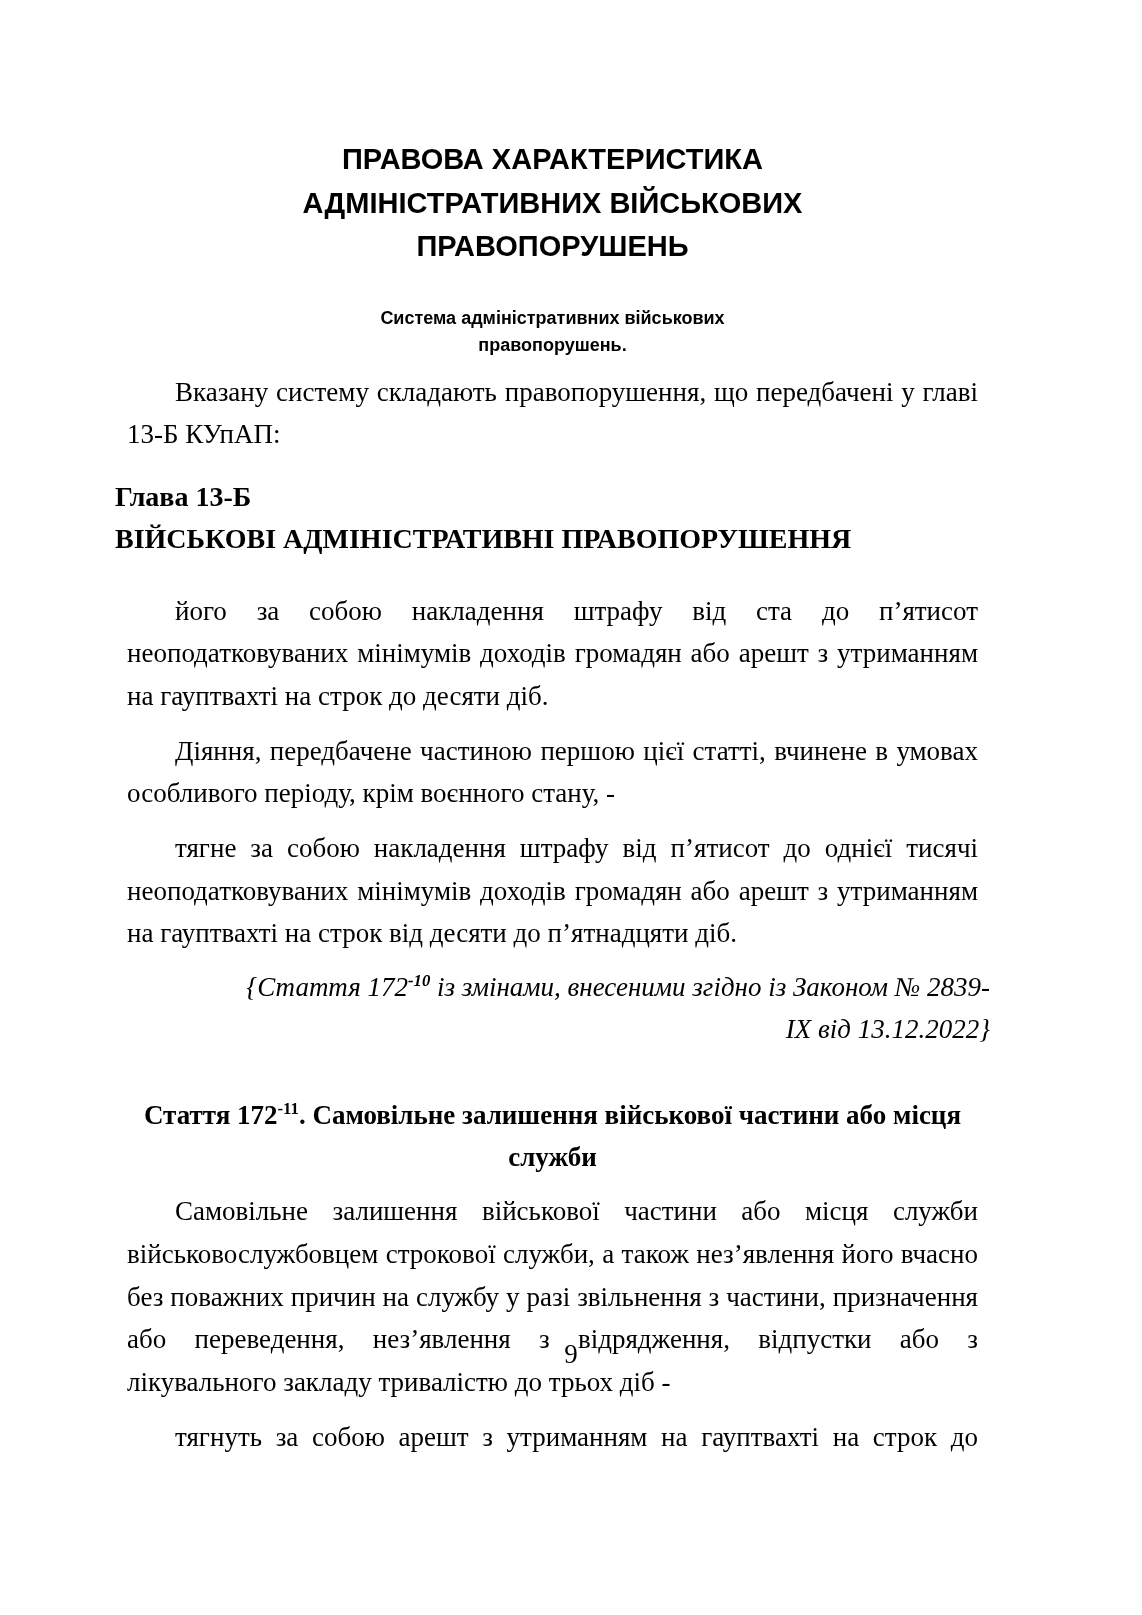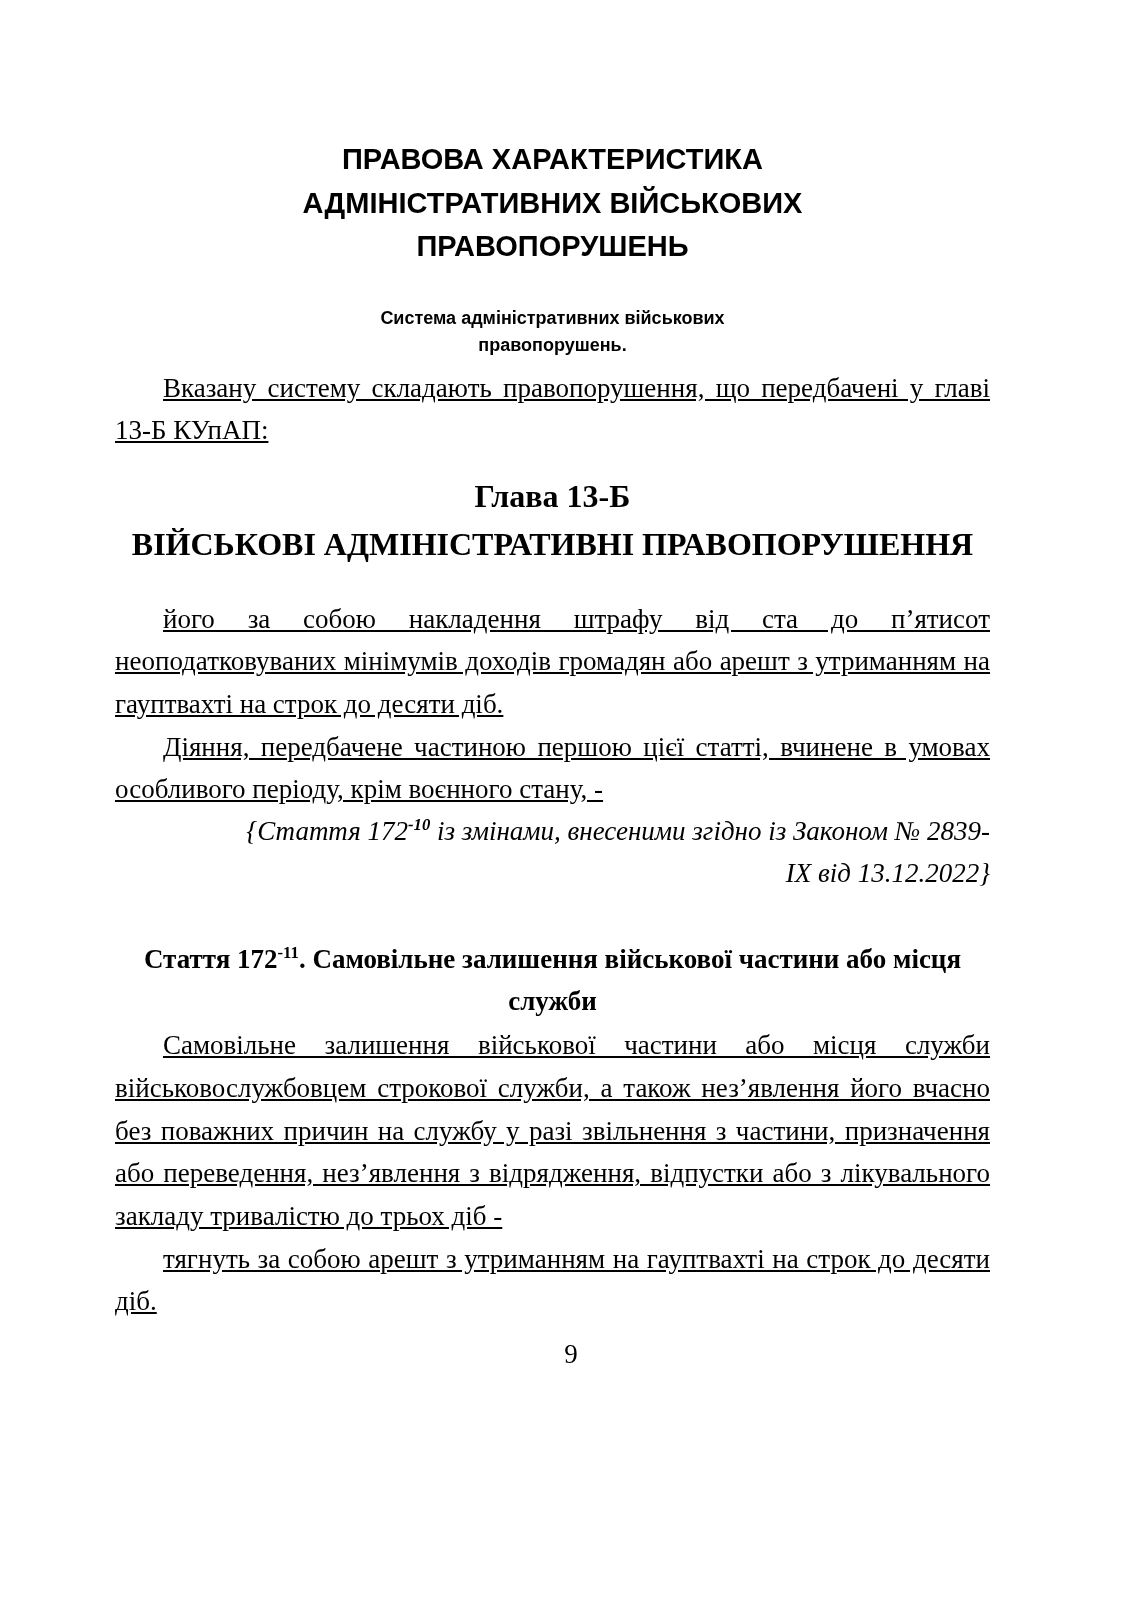--- a/index.html
+++ b/index.html
@@ -35,28 +35,27 @@
     line-height: 1.5;
     text-align: center;
     white-space: pre-line;
     margin: 0 0 8px 0;
   }
   .body-par {
     font-size: 27px;
     line-height: 1.58;
     text-align: justify;
     text-indent: 48px;
-    margin: 0;
-    text-decoration: underline;
+    margin: 12px;
   }
   .chapter {
     font-weight: bold;
-    font-size: 32px;
+    font-size: 28px;
     line-height: 1.5;
-    text-align: center;
+    text-align: left;
     margin: 20px 0 30px 0;
   }
   .article-heading {
     font-weight: bold;
     font-size: 27px;
     line-height: 1.55;
     text-align: center;
     margin: 0 0 2px 0;
   }
   .sup {
@@ -104,20 +103,21 @@
   <p class="body-par">Вказану систему складають правопорушення, що передбачені у главі 13-Б КУпАП:</p>
 
   <div class="chapter">
     <div>Глава 13-Б</div>
     <div>ВІЙСЬКОВІ АДМІНІСТРАТИВНІ ПРАВОПОРУШЕННЯ</div>
   </div>
 
 
   <p class="body-par">його за собою накладення штрафу від ста до п’ятисот неоподатковуваних мінімумів доходів громадян або арешт з утриманням на гауптвахті на строк до десяти діб.</p>
   <p class="body-par">Діяння, передбачене частиною першою цієї статті, вчинене в умовах особливого періоду, крім воєнного стану, -</p>
+  <p class="body-par">тягне за собою накладення штрафу від п’ятисот до однієї тисячі неоподатковуваних мінімумів доходів громадян або арешт з утриманням на гауптвахті на строк від десяти до п’ятнадцяти діб.</p>
 
   <p class="note"><span>{Стаття 172</span><span class="sup">-10</span><span> із змінами, внесеними згідно із Законом № 2839-ІХ від 13.12.2022}</span></p>
 
   <h3 class="article-heading article-block-gap"><span>Стаття 172</span><span class="sup">-11</span><span>. Самовільне залишення військової частини або місця служби</span></h3>
 
   <p class="body-par">Самовільне залишення військової частини або місця служби військовослужбовцем строкової служби, а також нез’явлення його вчасно без поважних причин на службу у разі звільнення з частини, призначення або переведення, нез’явлення з відрядження, відпустки або з лікувального закладу тривалістю до трьох діб -</p>
   <p class="body-par">тягнуть за собою арешт з утриманням на гауптвахті на строк до десяти діб.</p>
 
   <div class="page-number">9</div>
 

